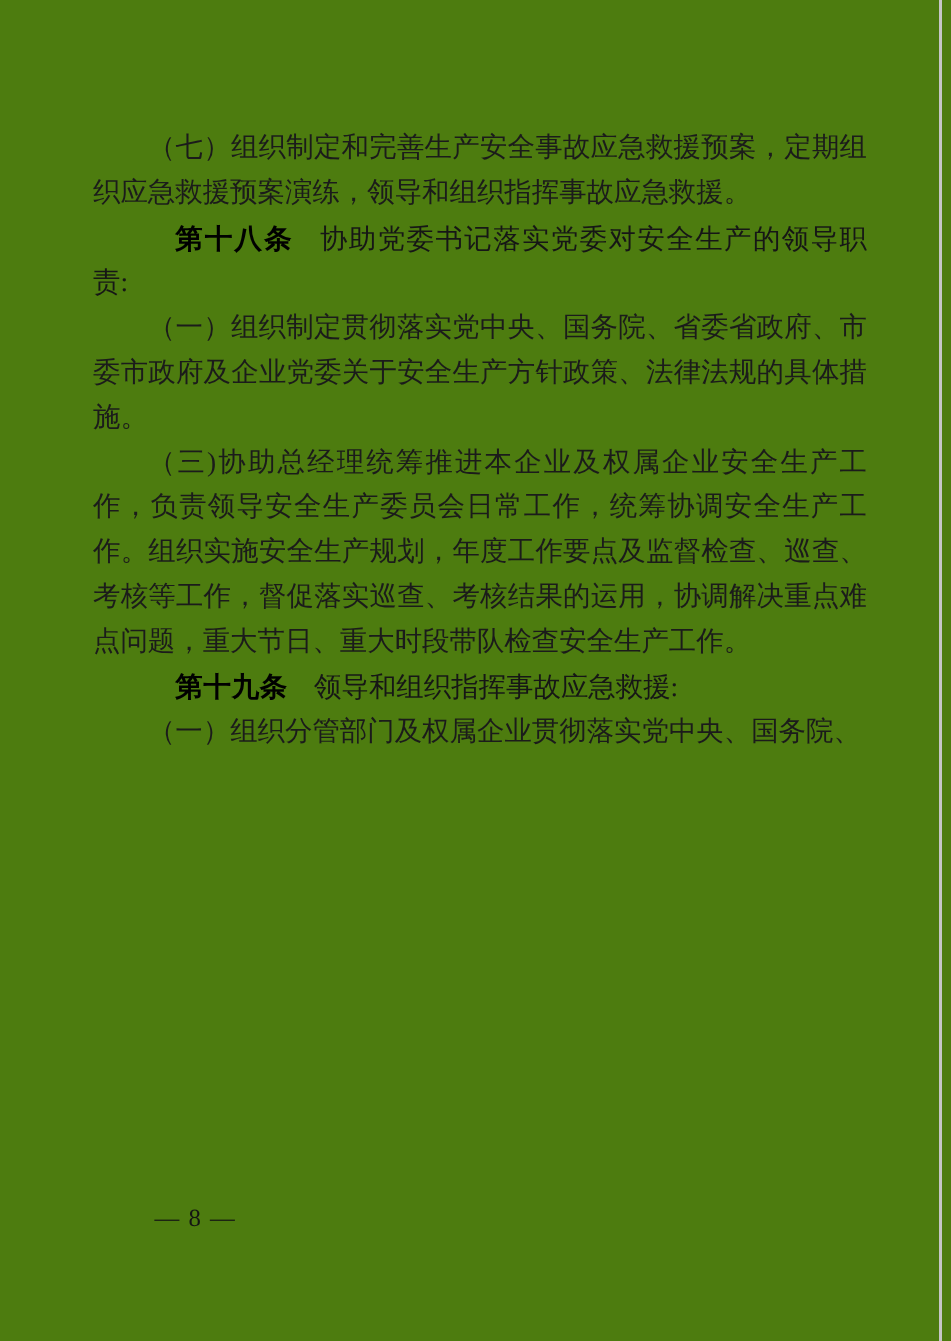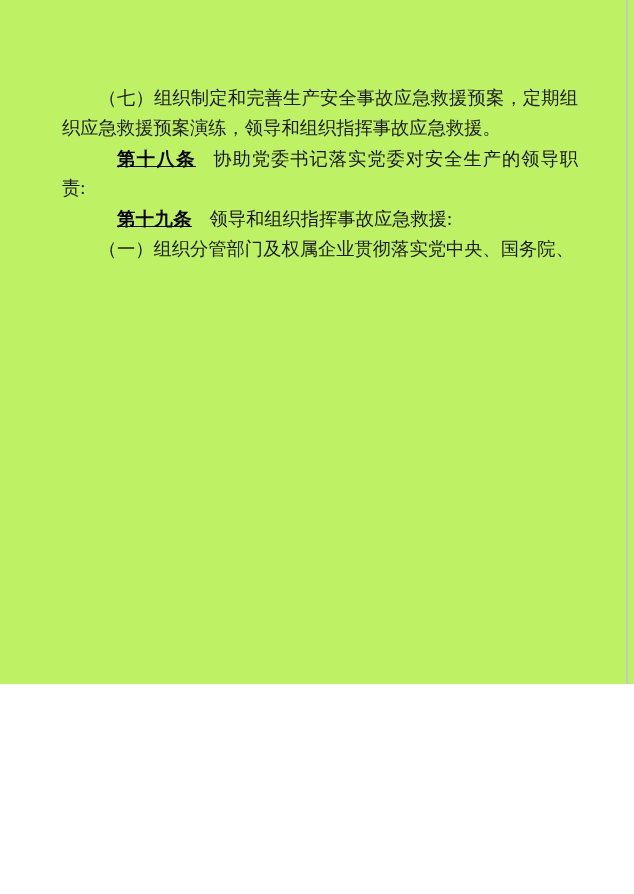--- a/index.html
+++ b/index.html
@@ -8,22 +8,22 @@
     background: #ffffff;
   }
   body {
     width: 634px;
     height: 894px;
     font-family: "Liberation Serif", "DejaVu Serif", serif;
   }
   .page {
     position: relative;
     width: 634px;
-    height: 684px;
-    background: #bef264;
+    height: 894px;
+    background: #4d7c0f;
     overflow: hidden;
   }
   .content {
     position: absolute;
     left: 62px;
     top: 84px;
     width: 516px;
     font-size: 18.3px;
     line-height: 29.8px;
     color: #1b1b1b;
@@ -37,21 +37,20 @@
   }
   .para.heading {
     text-indent: 3em;
     color: #161616;
   }
   .hbold {
     font-weight: 700;
     color: #000000;
     font-family: "Liberation Sans", "DejaVu Sans", sans-serif;
     letter-spacing: 0.5px;
-    text-decoration: underline;
   }
   .hrest {
     margin-left: 0.95em;
   }
   .page-number {
     position: absolute;
     left: 103px;
     top: 802px;
     font-size: 16.5px;
     line-height: 20px;
@@ -67,18 +66,20 @@
     background: #c6c6c6;
   }
 </style>
 </head>
 <body>
 
 <div class="page">
   <div class="content" id="paragraphs">
       <p class="para body">（七）组织制定和完善生产安全事故应急救援预案，定期组织应急救援预案演练，领导和组织指挥事故应急救援。</p>
       <p class="para heading"><span class="hbold">第十八条</span><span class="hrest">协助党委书记落实党委对安全生产的领导职责:</span></p>
+      <p class="para body">（一）组织制定贯彻落实党中央、国务院、省委省政府、市委市政府及企业党委关于安全生产方针政策、法律法规的具体措施。</p>
+      <p class="para body">（三)协助总经理统筹推进本企业及权属企业安全生产工作，负责领导安全生产委员会日常工作，统筹协调安全生产工作。组织实施安全生产规划，年度工作要点及监督检查、巡查、考核等工作，督促落实巡查、考核结果的运用，协调解决重点难点问题，重大节日、重大时段带队检查安全生产工作。</p>
       <p class="para heading"><span class="hbold">第十九条</span><span class="hrest">领导和组织指挥事故应急救援:</span></p>
       <p class="para body">（一）组织分管部门及权属企业贯彻落实党中央、国务院、</p>
     </div>
   <div class="page-number">— 8 —</div>
   <div class="scan-edge"></div>
 </div>
 
 </body></html>

